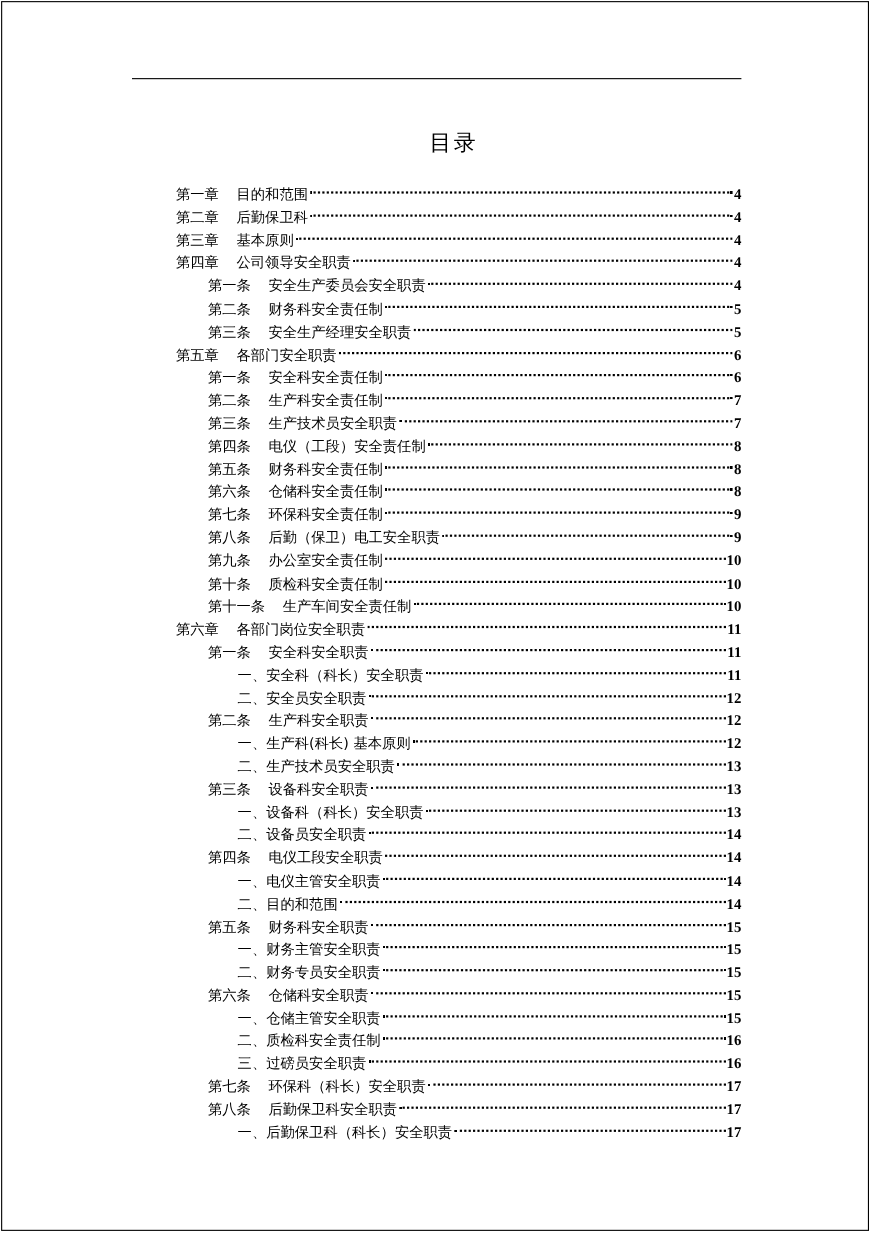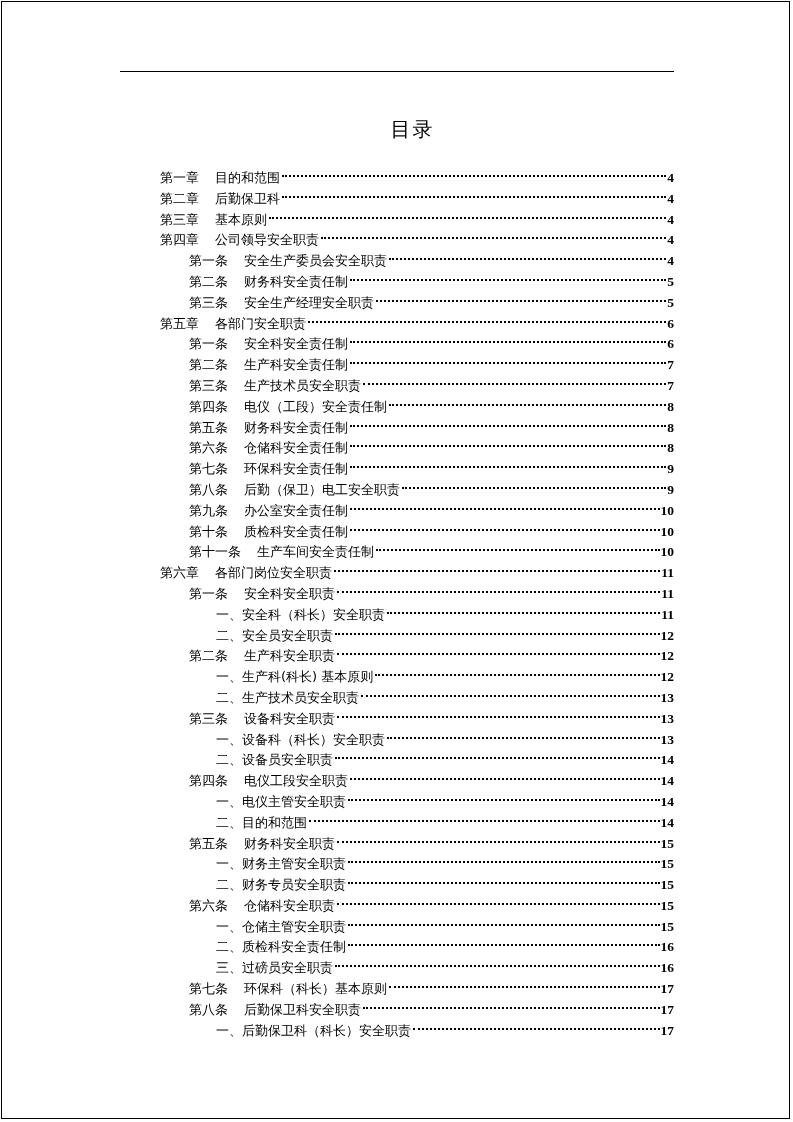--- a/index.html
+++ b/index.html
@@ -382,21 +382,21 @@
     <li class="toc-entry level-2">
     <span class="toc-num">三、</span>
     <span class="toc-gap small"></span>
     <span class="toc-text">过磅员安全职责</span>
     <span class="toc-leader"></span>
     <span class="toc-page">16</span>
   </li>
     <li class="toc-entry level-1">
     <span class="toc-num">第七条</span>
     <span class="toc-gap"></span>
-    <span class="toc-text">环保科（科长）基本原则</span>
+    <span class="toc-text">环保科（科长）安全职责</span>
     <span class="toc-leader"></span>
     <span class="toc-page">17</span>
   </li>
     <li class="toc-entry level-1">
     <span class="toc-num">第八条</span>
     <span class="toc-gap"></span>
     <span class="toc-text">后勤保卫科安全职责</span>
     <span class="toc-leader"></span>
     <span class="toc-page">17</span>
   </li>

